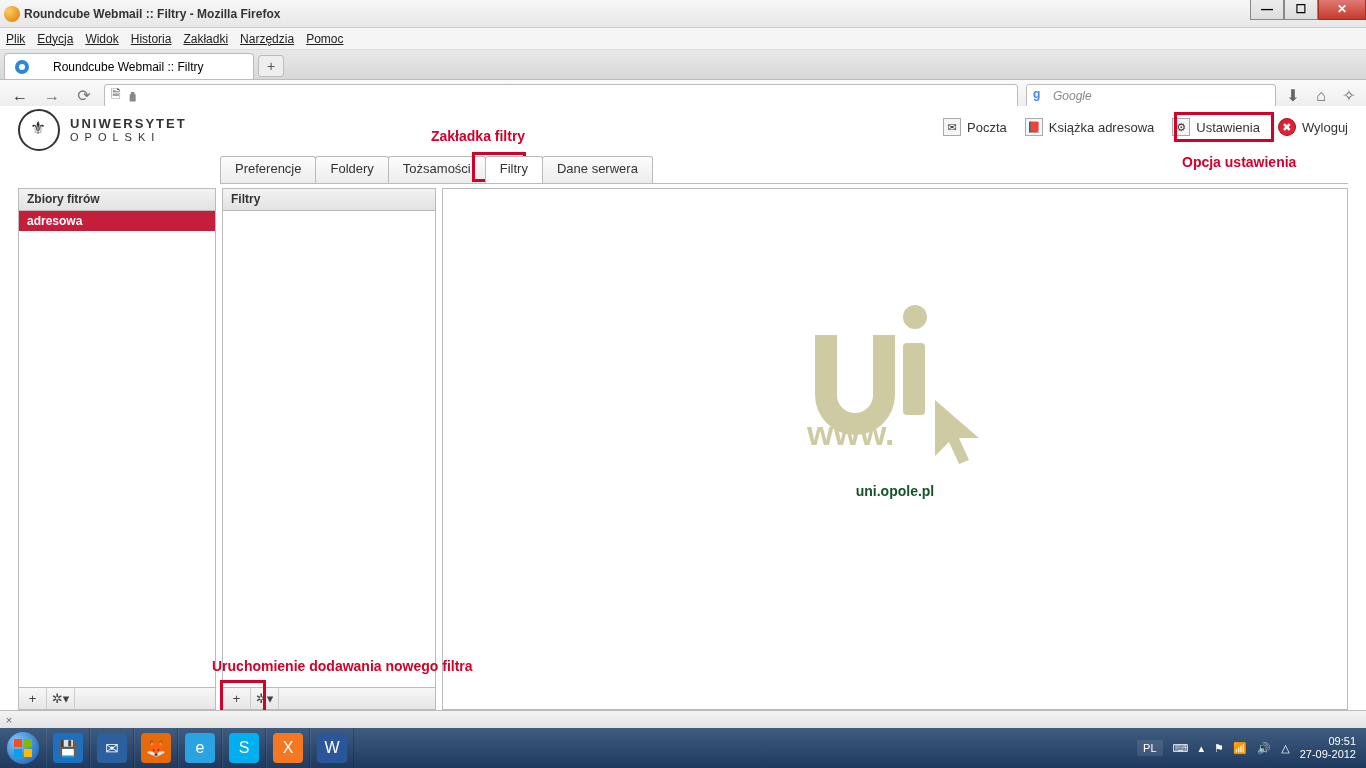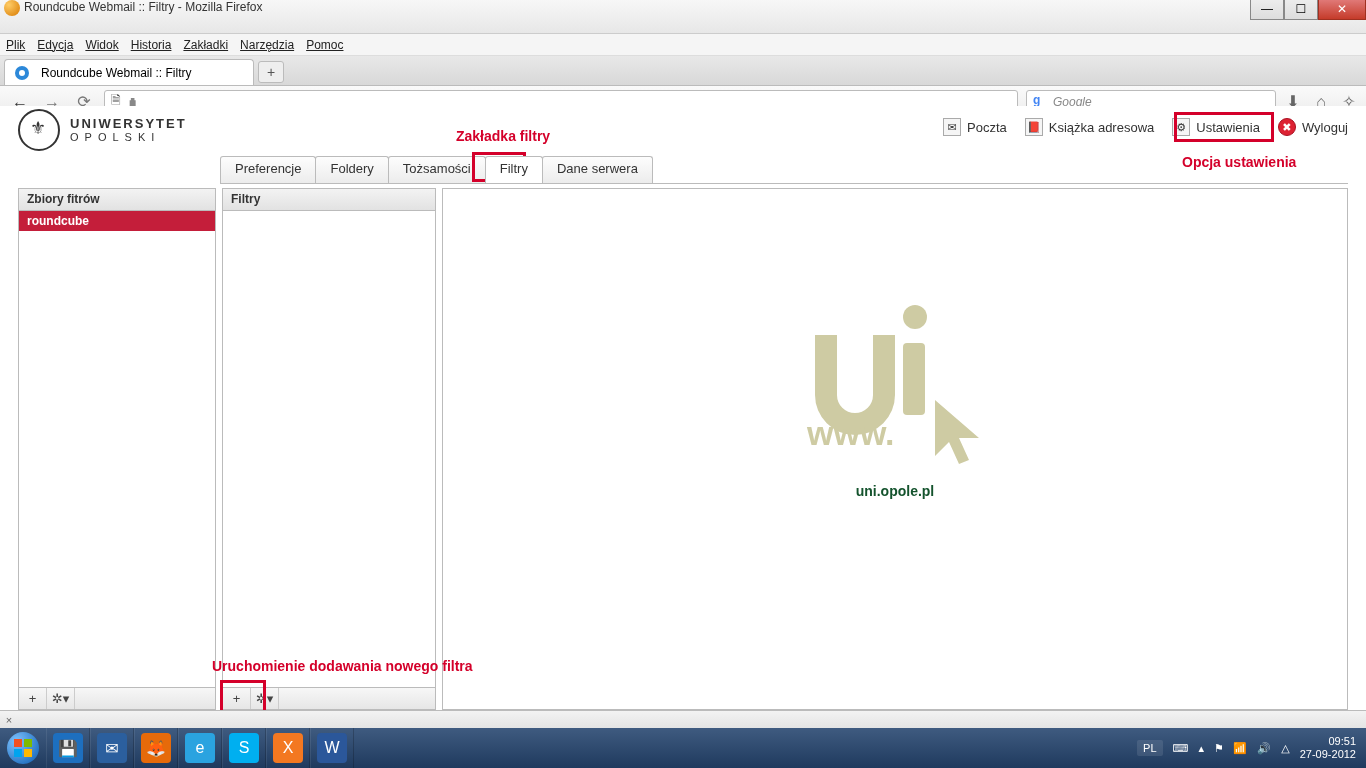--- a/index.html
+++ b/index.html
@@ -1,30 +1,30 @@
 <!DOCTYPE html>
 <html><head>
 <meta charset="utf-8">
 <style>
   * { box-sizing: border-box; margin: 0; padding: 0; font-family: "Segoe UI", Tahoma, sans-serif; }
   body { width: 1366px; height: 768px; overflow: hidden; background: #f0f0f0; position: relative; }
 
   
-  .titlebar { height: 34px; background: linear-gradient(#f7f7f7,#e7e7e7); display:flex; border-bottom:1px solid #ccc; position: relative; }
+  .titlebar { height: 28px; background: linear-gradient(#f7f7f7,#e7e7e7); display:flex; align-items:center; border-bottom:1px solid #ccc; position: relative; font-weight: bold; }
   .titlebar .ff-icon { width:16px; height:16px; margin: 0 4px; border-radius:50%; background: radial-gradient(circle at 30% 30%, #ffcc66, #d87a00); }
   .titlebar .title { font-size:12px; color:#333; }
   .win-controls { position:absolute; right:0; top:-2px; display:flex; }
   .win-btn { width:34px; height:22px; display:flex; align-items:center; justify-content:center; font-size:12px; border:1px solid #888; border-top:none; background: linear-gradient(#eee,#ddd); }
   .win-btn.close { background: linear-gradient(#e37f7f,#c53b2a); color:#fff; width:48px; border-color:#a03020; }
   .menubar { height:22px; background:#f5f5f5; display:flex; align-items:center; padding:0 6px; gap:12px; border-bottom:1px solid #ddd; font-size:12px; color:#222; }
   .menubar span { cursor:default; }
   .menubar span u { text-decoration: underline; }
 
   .tabstrip { height:30px; background: linear-gradient(#e8e8e8,#d8d8d8); display:flex; align-items:flex-end; padding:0 4px; border-bottom:1px solid #bbb; position:relative; }
-  .browser-tab { height:26px; background:#fff; border:1px solid #bbb; border-bottom:none; border-radius:4px 4px 0 0; display:flex; align-items:center; padding:0 10px; font-size:12px; gap:12px; min-width:250px; }
+  .browser-tab { height:26px; background:#fff; border:1px solid #bbb; border-bottom:none; border-radius:4px 4px 0 0; display:flex; align-items:center; padding:0 10px; font-size:12px; gap:24px; min-width:250px; }
   .browser-tab .fav { width:14px; height:14px; border-radius:50%; background:#2c88d9; position:relative; }
   .browser-tab .fav::after { content:""; position:absolute; width:6px; height:6px; background:#fff; border-radius:50%; top:4px; left:4px; }
   .newtab-btn { width:26px; height:22px; background:#eee; border:1px solid #bbb; border-radius:3px; display:flex; align-items:center; justify-content:center; margin-left:4px; margin-bottom:2px; font-size:14px; color:#555; }
 
   .nav-toolbar { height:32px; background:linear-gradient(#fafafa,#ececec); border-bottom:1px solid #c0c0c0; display:flex; align-items:center; padding:0 8px; gap:8px; }
   .nav-btn { width:24px; height:24px; display:flex; align-items:center; justify-content:center; color:#777; font-size:16px; border-radius:3px; }
   .nav-btn.back { color:#333; }
   .urlbar { flex:1; height:24px; background:#fff; border:1px solid #bbb; border-radius:3px; display:flex; align-items:center; padding:0 6px; font-size:12px; color:#444; gap:6px; }
   .lock { width:12px; height:12px; background:#888; clip-path: polygon(25% 40%, 25% 100%, 75% 100%, 75% 40%, 65% 40%, 65% 20%, 35% 20%, 35% 40%); }
   .searchbar { width:250px; height:24px; background:#fff; border:1px solid #bbb; border-radius:3px; display:flex; align-items:center; padding:0 6px; font-size:12px; color:#888; gap:6px; font-style:italic; }
@@ -176,21 +176,21 @@
       <div class="rc-tab"><span>Tożsamości</span></div>
       <div class="rc-tab active"><span>Filtry</span></div>
       <div class="rc-tab"><span>Dane serwera</span></div>
     </div>
   </div>
 
   <div class="rc-body">
     <div class="col col1">
       <div class="col-header">Zbiory fitrów</div>
       <div class="col-body">
-        <div class="set-item selected"><span>roundcube</span></div>
+        <div class="set-item selected"><span>adresowa</span></div>
       </div>
       <div class="col-footer">
         <div class="foot-btn">+</div>
         <div class="foot-btn">✲▾</div>
       </div>
     </div>
     <div class="col col2">
       <div class="col-header">Filtry</div>
       <div class="col-body"></div>
       <div class="col-footer">
@@ -210,21 +210,21 @@
           <g fill="#c9c69a" transform="translate(150,105)">
             <polygon points="0,0 0,56 14,42 24,64 34,60 24,38 44,38"></polygon>
           </g>
         </svg>
         <div class="wm-url">uni.opole.pl</div>
       </div>
     </div>
   </div>
 
   <div class="annot" style="top:46px; left:472px; width:54px; height:30px;"></div>
-  <div class="annot-label" style="top:22px; left:456px;">Zakładka filtry</div>
+  <div class="annot-label" style="top:22px; left:431px;">Zakładka filtry</div>
 
   <div class="annot" style="top:6px; left:1174px; width:100px; height:30px;"></div>
   <div class="annot-label" style="top:48px; left:1166px;margin-left:16px;">Opcja ustawienia</div>
 
   <div class="annot" style="bottom:12px; left:220px; width:46px; height:36px;"></div>
   <div class="annot-label" style="bottom:54px; left:212px;">Uruchomienie dodawania nowego filtra</div>
 
 </div>
 
 <div class="addon-bar">

